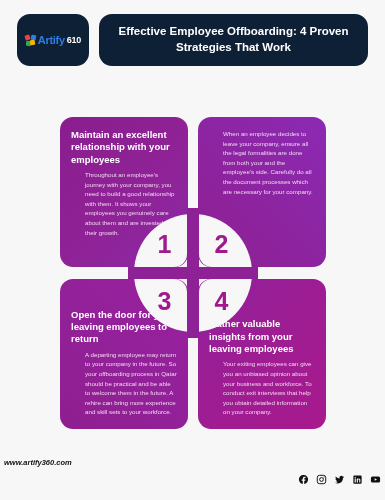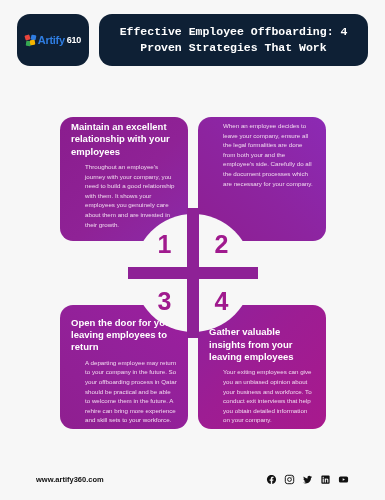--- a/index.html
+++ b/index.html
@@ -44,42 +44,41 @@
   .logo-360{
     color:#ffffff;font-weight:bold;font-size:9px;letter-spacing:-0.2px;
   }
   .title-box{
     flex:1;
     background:#0e2035;
     border-radius:13px;
     display:flex;align-items:center;justify-content:center;
     padding:0 18px;
     box-sizing:border-box;
-    font-family:Liberation Mono, monospace;
   }
   .title-text{
     color:#ffffff;
     font-weight:bold;
     font-size:11.5px;
     line-height:1.35;
     text-align:center;
   }
 
   
   .grid{
     position:absolute;
     left:60px;top:117px;
     width:266px;height:312px;
   }
   .card{
     position:absolute;
-    width:128px;height:124px;
+    width:128px;height:150px;
     border-radius:13px;
     box-sizing:border-box;
-    padding:4px 11px;
+    padding:12px 11px;
     overflow:hidden;
   }
   .card.c1{left:0;top:0;background:linear-gradient(135deg,#8a1d8e 0%,#8f2296 55%,#8c2aa8 100%);}
   .card.c2{right:0;top:0;background:linear-gradient(225deg,#8c2ab4 0%,#8d249f 55%,#8d1f92 100%);}
   .card.c3{left:0;bottom:0;background:linear-gradient(45deg,#8f1f90 0%,#93219a 55%,#9b1f9e 100%);}
   .card.c4{right:0;bottom:0;background:linear-gradient(315deg,#a8198d 0%,#9d1d93 55%,#8f219c 100%);}
 
   .card.c3,.card.c4{
     display:flex;flex-direction:column;justify-content:flex-end;
   }
@@ -142,23 +141,24 @@
   .quad.q1 span{transform:translate(4px,4px);}
   .quad.q2 span{transform:translate(-4px,4px);}
   .quad.q3 span{transform:translate(4px,-4px);}
   .quad.q4 span{transform:translate(-4px,-4px);}
 
   
   .footer{
     position:absolute;
     left:0;right:0;bottom:0;
     height:42px;
-    display:flex;align-items:center;justify-content:space-between;
-    padding:0 36px;
+    display:flex;justify-content:space-between;
+    padding:0 4px;
     box-sizing:border-box;
+    font-style:italic;
   }
   .site{
     color:#111111;font-weight:bold;font-size:7.5px;
   }
   .socials{display:flex;align-items:center;gap:7px;}
   .socials svg{display:block;}
 </style>
 </head>
 <body>
 

